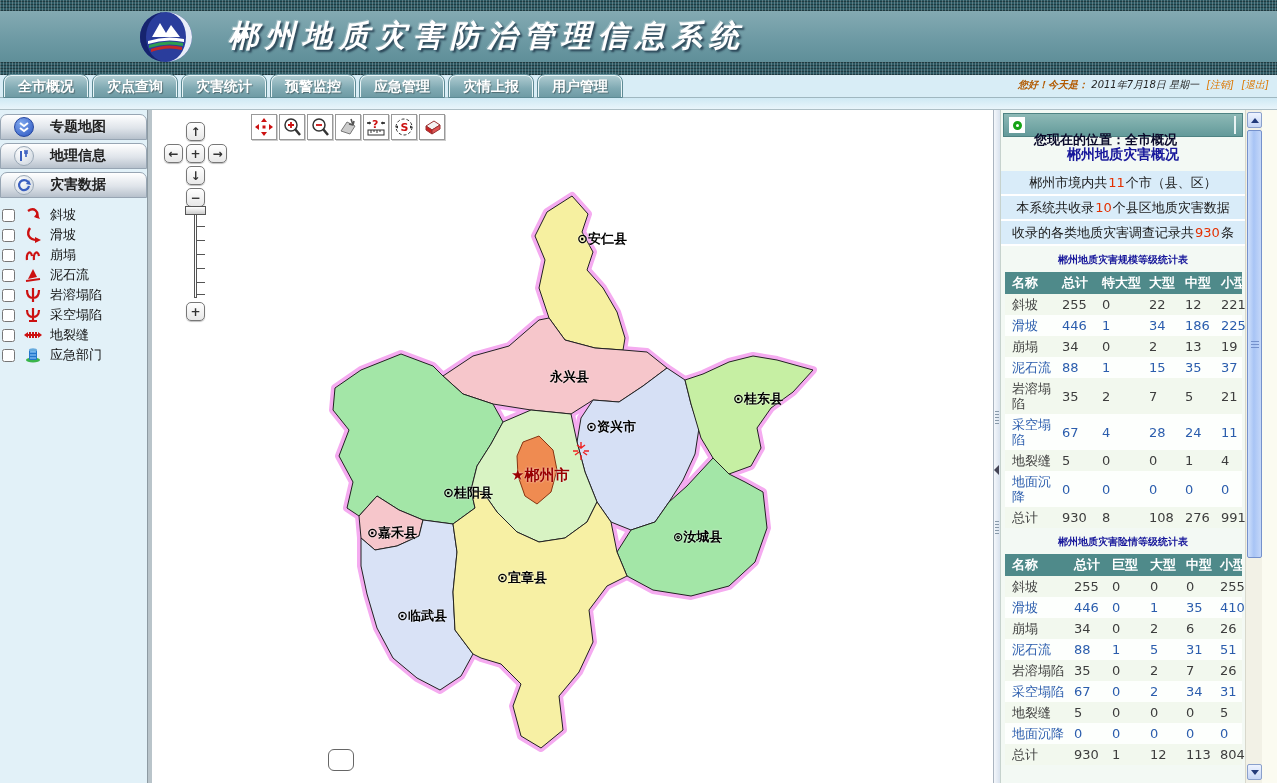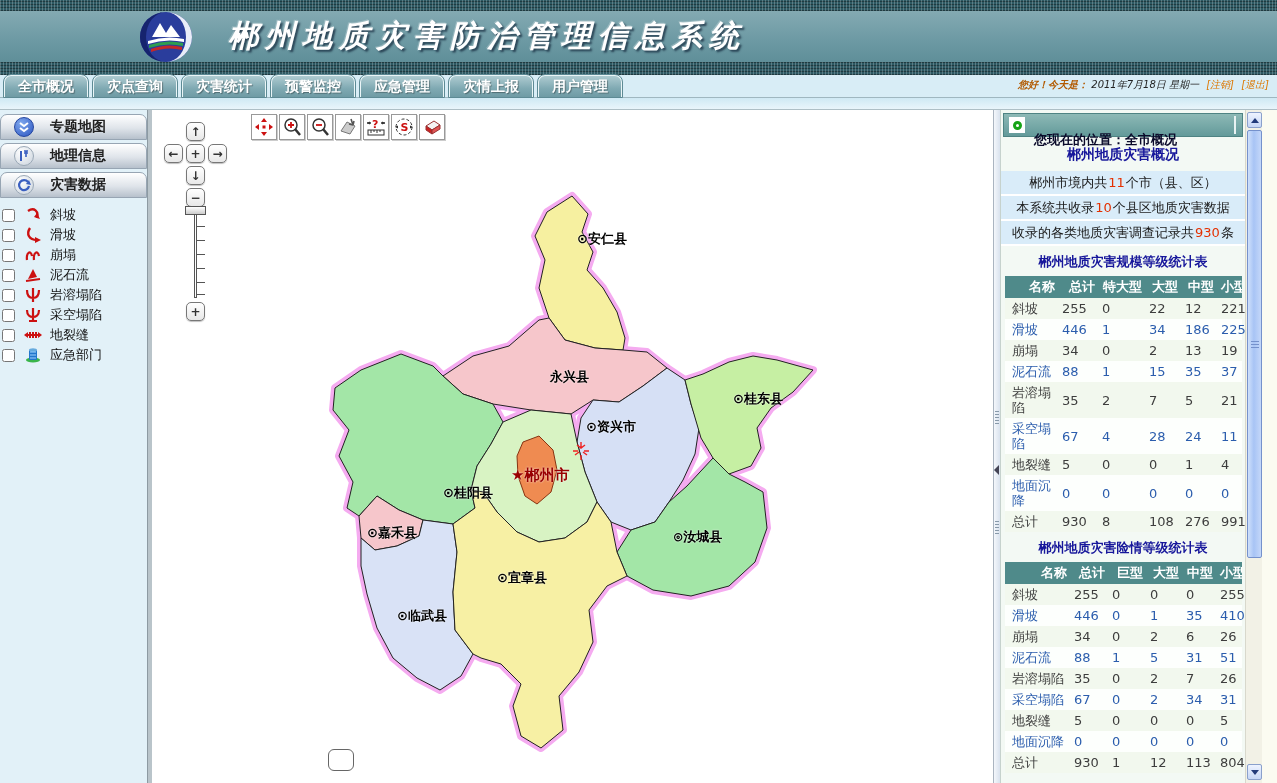--- a/index.html
+++ b/index.html
@@ -92,28 +92,28 @@
   
   .rightpanel { width:245px; background:#f3f9f4; overflow:hidden; border-left:1px solid #c6d2cd; }
   .locbar { margin:3px 2px 0 2px; height:24px; background:linear-gradient(#8db9b6,#639a9a);
             border:1px solid #4e8383; display:flex; align-items:center; position:relative; }
   .locbar .locicon { width:16px; height:16px; background:#fff; margin-left:5px;
                      display:flex; align-items:center; justify-content:center; }
   .locbar .ring { width:9px; height:9px; border:3px solid #16a316; border-radius:50%; background:#fff; }
   .locbar .loctext { margin-left:9px; font-size:13px; color:#0a0a2a; font-weight:bold;margin-top:29px; }
   .locbar .locsep { position:absolute; right:6px; top:2px; bottom:2px; width:2px; background:#e8f2f2; }
   .ptitle { text-align:center; color:#17179b; font-weight:bold; font-size:14px; padding:9px 0 7px; }
-  .ptitle.small { font-size:13px; padding:7px 0 5px; }
+  .ptitle.small { font-size:10px; padding:7px 0 5px; }
   .statline { background:#d9ecf9; border-bottom:2px solid #fff; height:25px;
               display:flex; align-items:center; justify-content:center;
               font-size:13px; color:#1a1a1a; white-space:nowrap; }
   .rednum { color:#e43000; padding:0 1px; }
   table.stat { border-collapse:collapse; width:237px; margin-left:4px; table-layout:fixed; }
   table.stat th { background:#4f8a8a; color:#fff; font-size:13px; font-weight:bold;
-                  height:22px; text-align:right; padding-left:7px; white-space:nowrap; overflow:hidden; }
+                  height:22px; text-align:left; padding-left:7px; white-space:nowrap; overflow:hidden; }
   table.stat td { font-size:13px; padding:3px 0 3px 7px; line-height:15px; }
   table.stat tr.odd  td { background:#f2f8ee; color:#3d3d3d; }
   table.stat tr.even td { background:#fdfffd; color:#2b5dad; }
   table.t1 th:nth-child(1), table.t1 td:nth-child(1){ width:50px; }
   table.t1 th:nth-child(2), table.t1 td:nth-child(2){ width:40px; }
   table.t1 th:nth-child(3), table.t1 td:nth-child(3){ width:47px; }
   table.t1 th:nth-child(4), table.t1 td:nth-child(4){ width:36px; }
   table.t1 th:nth-child(5), table.t1 td:nth-child(5){ width:36px; }
   table.t2 th:nth-child(1), table.t2 td:nth-child(1){ width:62px; white-space:nowrap; }
   table.t2 th:nth-child(2), table.t2 td:nth-child(2){ width:38px; }

